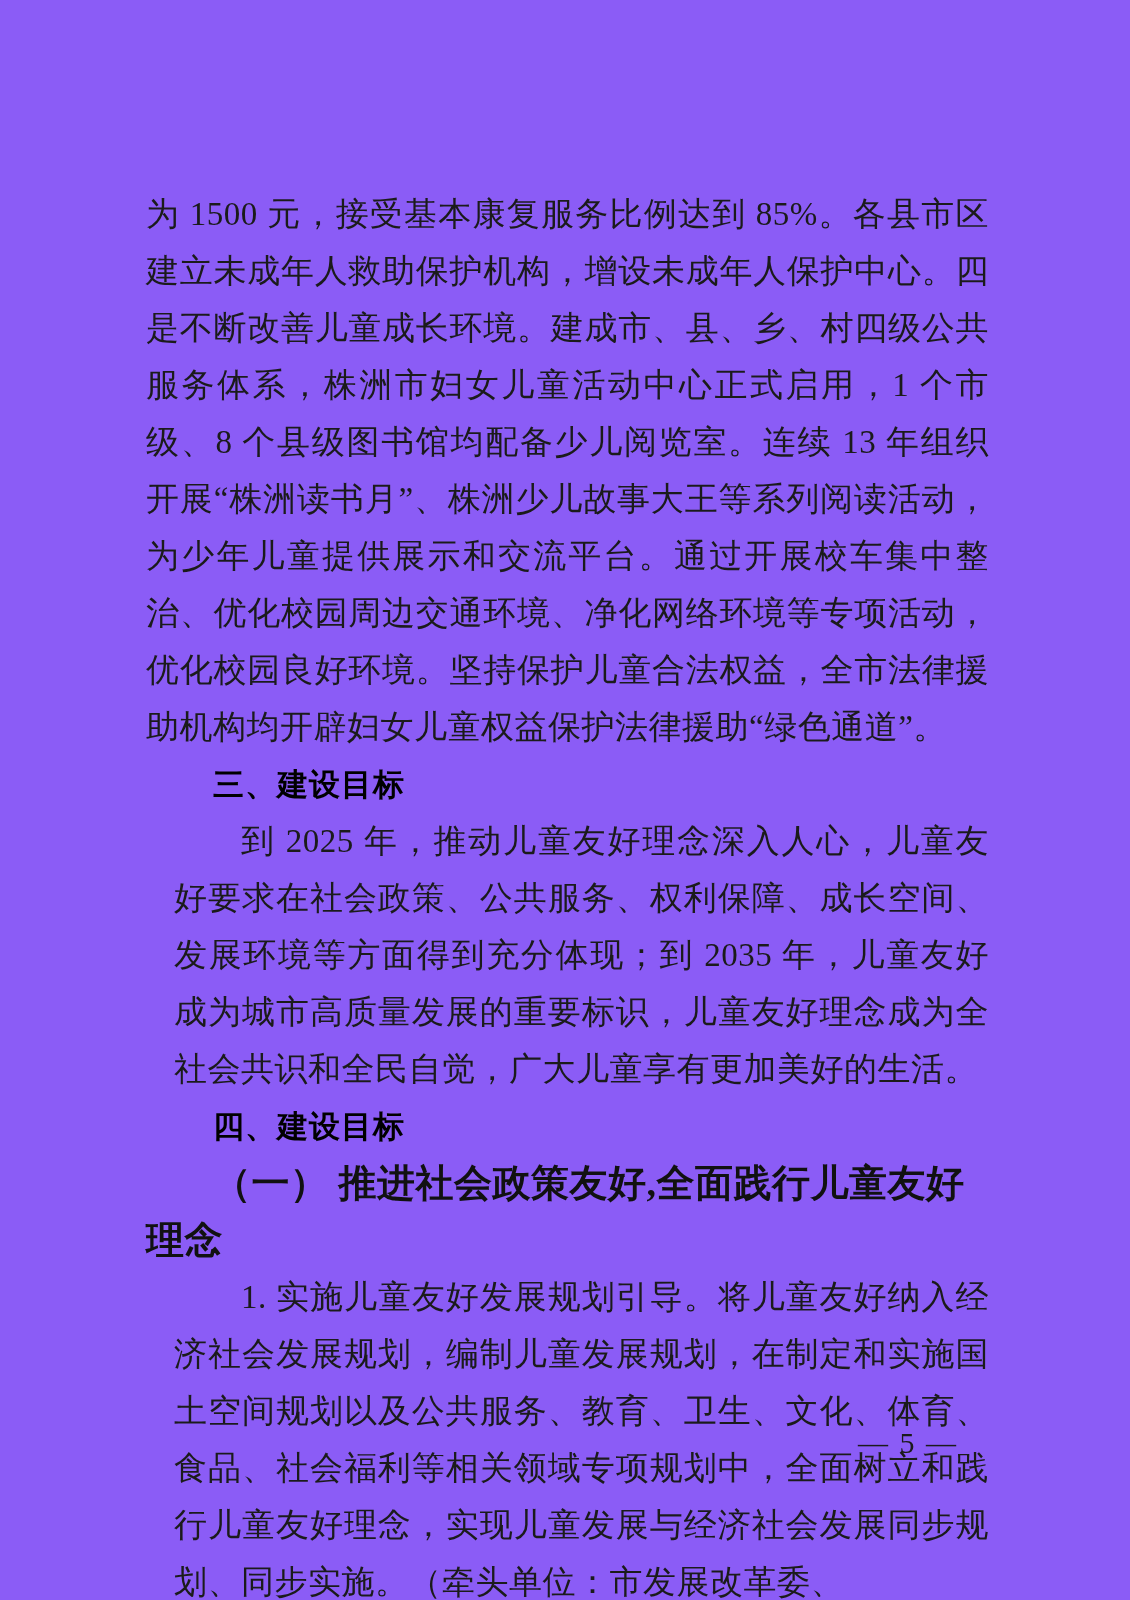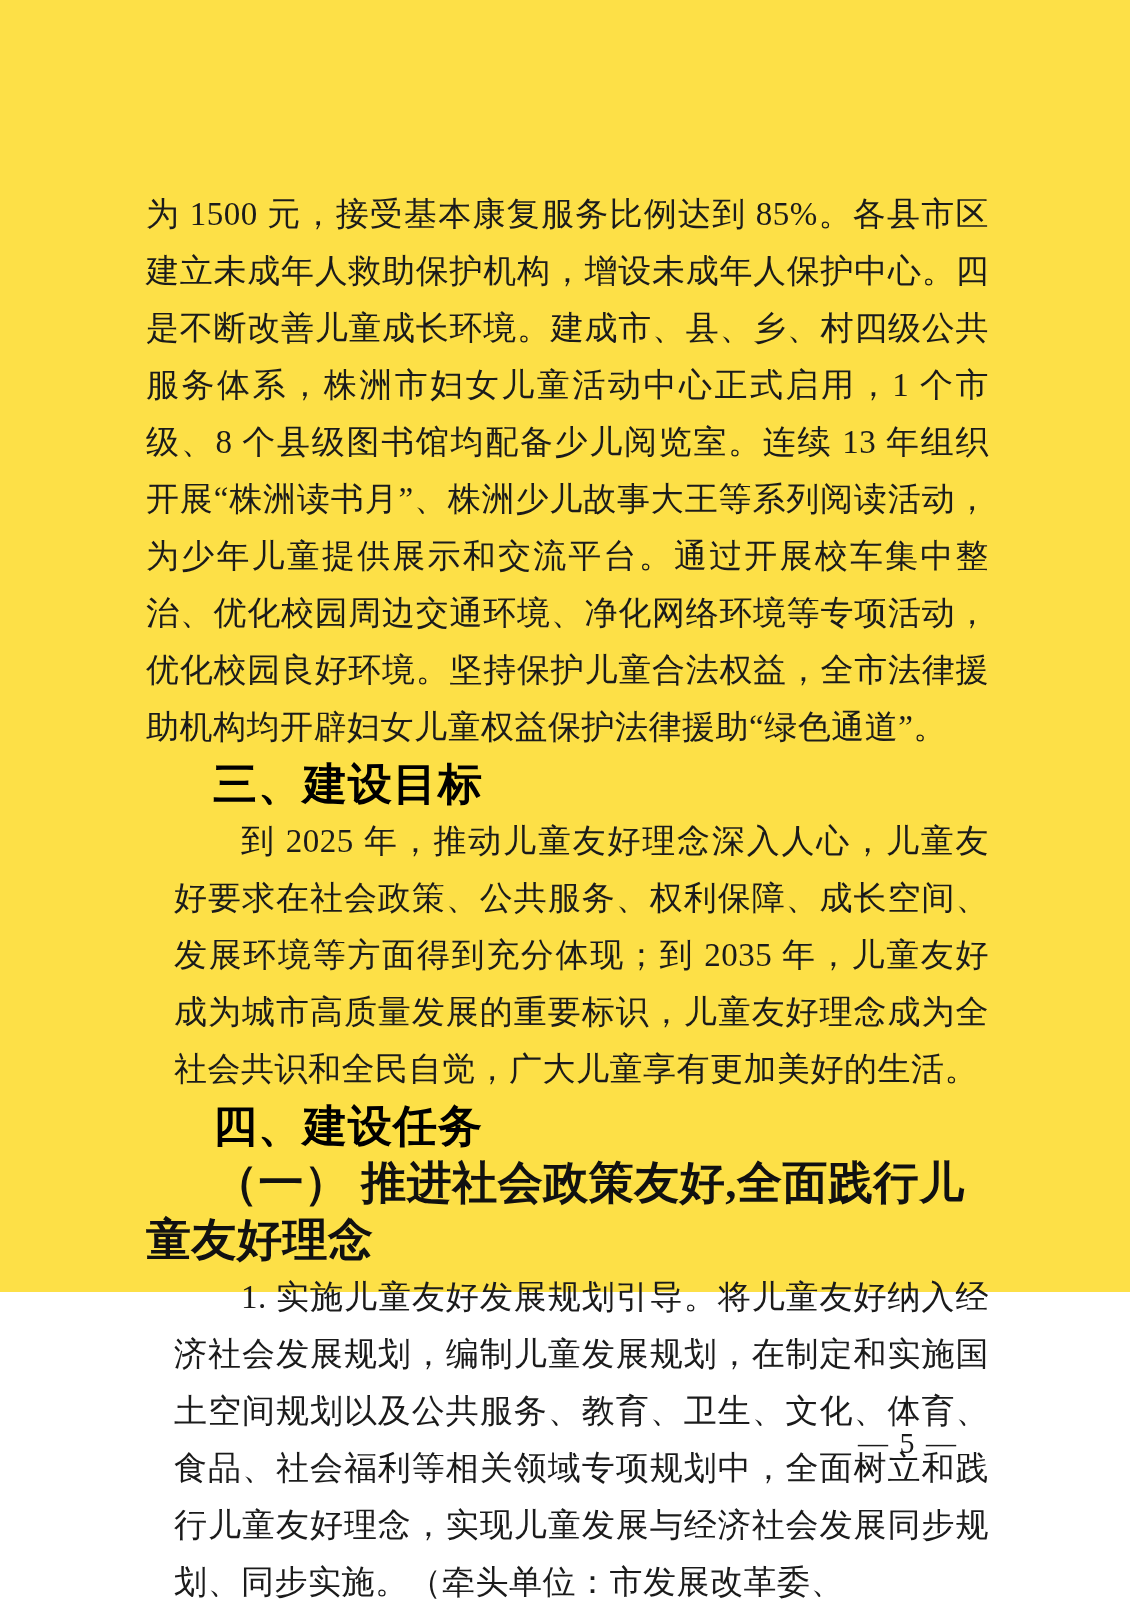--- a/index.html
+++ b/index.html
@@ -11,22 +11,22 @@
     height: 1600px;
     background: #ffffff;
     position: relative;
     overflow: hidden;
     font-family: "Liberation Serif", serif;
   }
   .page {
     position: absolute;
     left: 0; top: 0;
     width: 1130px;
-    height: 1292px;
-    background: #fde047;
+    height: 1600px;
+    background: #8b5cf6;
   }
   .text-column {
     position: absolute;
     left: 146px;
     top: 186px;
     width: 843px;
     color: #1b1b1b;
   }
   .para {
     margin: 0;
@@ -37,31 +37,31 @@
     word-break: break-all;
     letter-spacing: 0.5px;
     font-family: "Liberation Serif", serif;
   }
   .para.indent {
     text-indent: 67px;
     margin-left: 28px;
   }
   .heading {
     margin: 0;
-    font-size: 44px;
+    font-size: 31px;
     line-height: 57px;
     font-weight: 700;
     color: #000000;
     text-indent: 67px;
     font-family: Liberation Serif, serif;
     letter-spacing: 1px;
   }
   .subheading {
     margin: 0;
-    font-size: 45px;
+    font-size: 38px;
     line-height: 57px;
     font-weight: 700;
     color: #111111;
     text-indent: 67px;
     font-family: "Liberation Serif", serif;
     letter-spacing: 0.5px;
   }
   .page-footer {
     position: absolute;
     top: 1425px;
@@ -79,21 +79,21 @@
 <div class="page">
 
   <div class="text-column">
 
     <p class="para">为 1500 元，接受基本康复服务比例达到 85%。各县市区建立未成年人救助保护机构，增设未成年人保护中心。四是不断改善儿童成长环境。建成市、县、乡、村四级公共服务体系，株洲市妇女儿童活动中心正式启用，1 个市级、8 个县级图书馆均配备少儿阅览室。连续 13 年组织开展“株洲读书月”、株洲少儿故事大王等系列阅读活动，为少年儿童提供展示和交流平台。通过开展校车集中整治、优化校园周边交通环境、净化网络环境等专项活动，优化校园良好环境。坚持保护儿童合法权益，全市法律援助机构均开辟妇女儿童权益保护法律援助“绿色通道”。</p>
 
     <p class="heading">三、建设目标</p>
 
     <p class="para indent">到 2025 年，推动儿童友好理念深入人心，儿童友好要求在社会政策、公共服务、权利保障、成长空间、发展环境等方面得到充分体现；到 2035 年，儿童友好成为城市高质量发展的重要标识，儿童友好理念成为全社会共识和全民自觉，广大儿童享有更加美好的生活。</p>
 
-    <p class="heading">四、建设任务</p>
+    <p class="heading">四、建设目标</p>
 
     <p class="subheading">（一） 推进社会政策友好,全面践行儿童友好理念</p>
 
     <p class="para indent">1. 实施儿童友好发展规划引导。将儿童友好纳入经济社会发展规划，编制儿童发展规划，在制定和实施国土空间规划以及公共服务、教育、卫生、文化、体育、食品、社会福利等相关领域专项规划中，全面树立和践行儿童友好理念，实现儿童发展与经济社会发展同步规划、同步实施。（牵头单位：市发展改革委、</p>
 
   </div>
 
   <div class="page-footer">— 5 —</div>
 
 </div>

